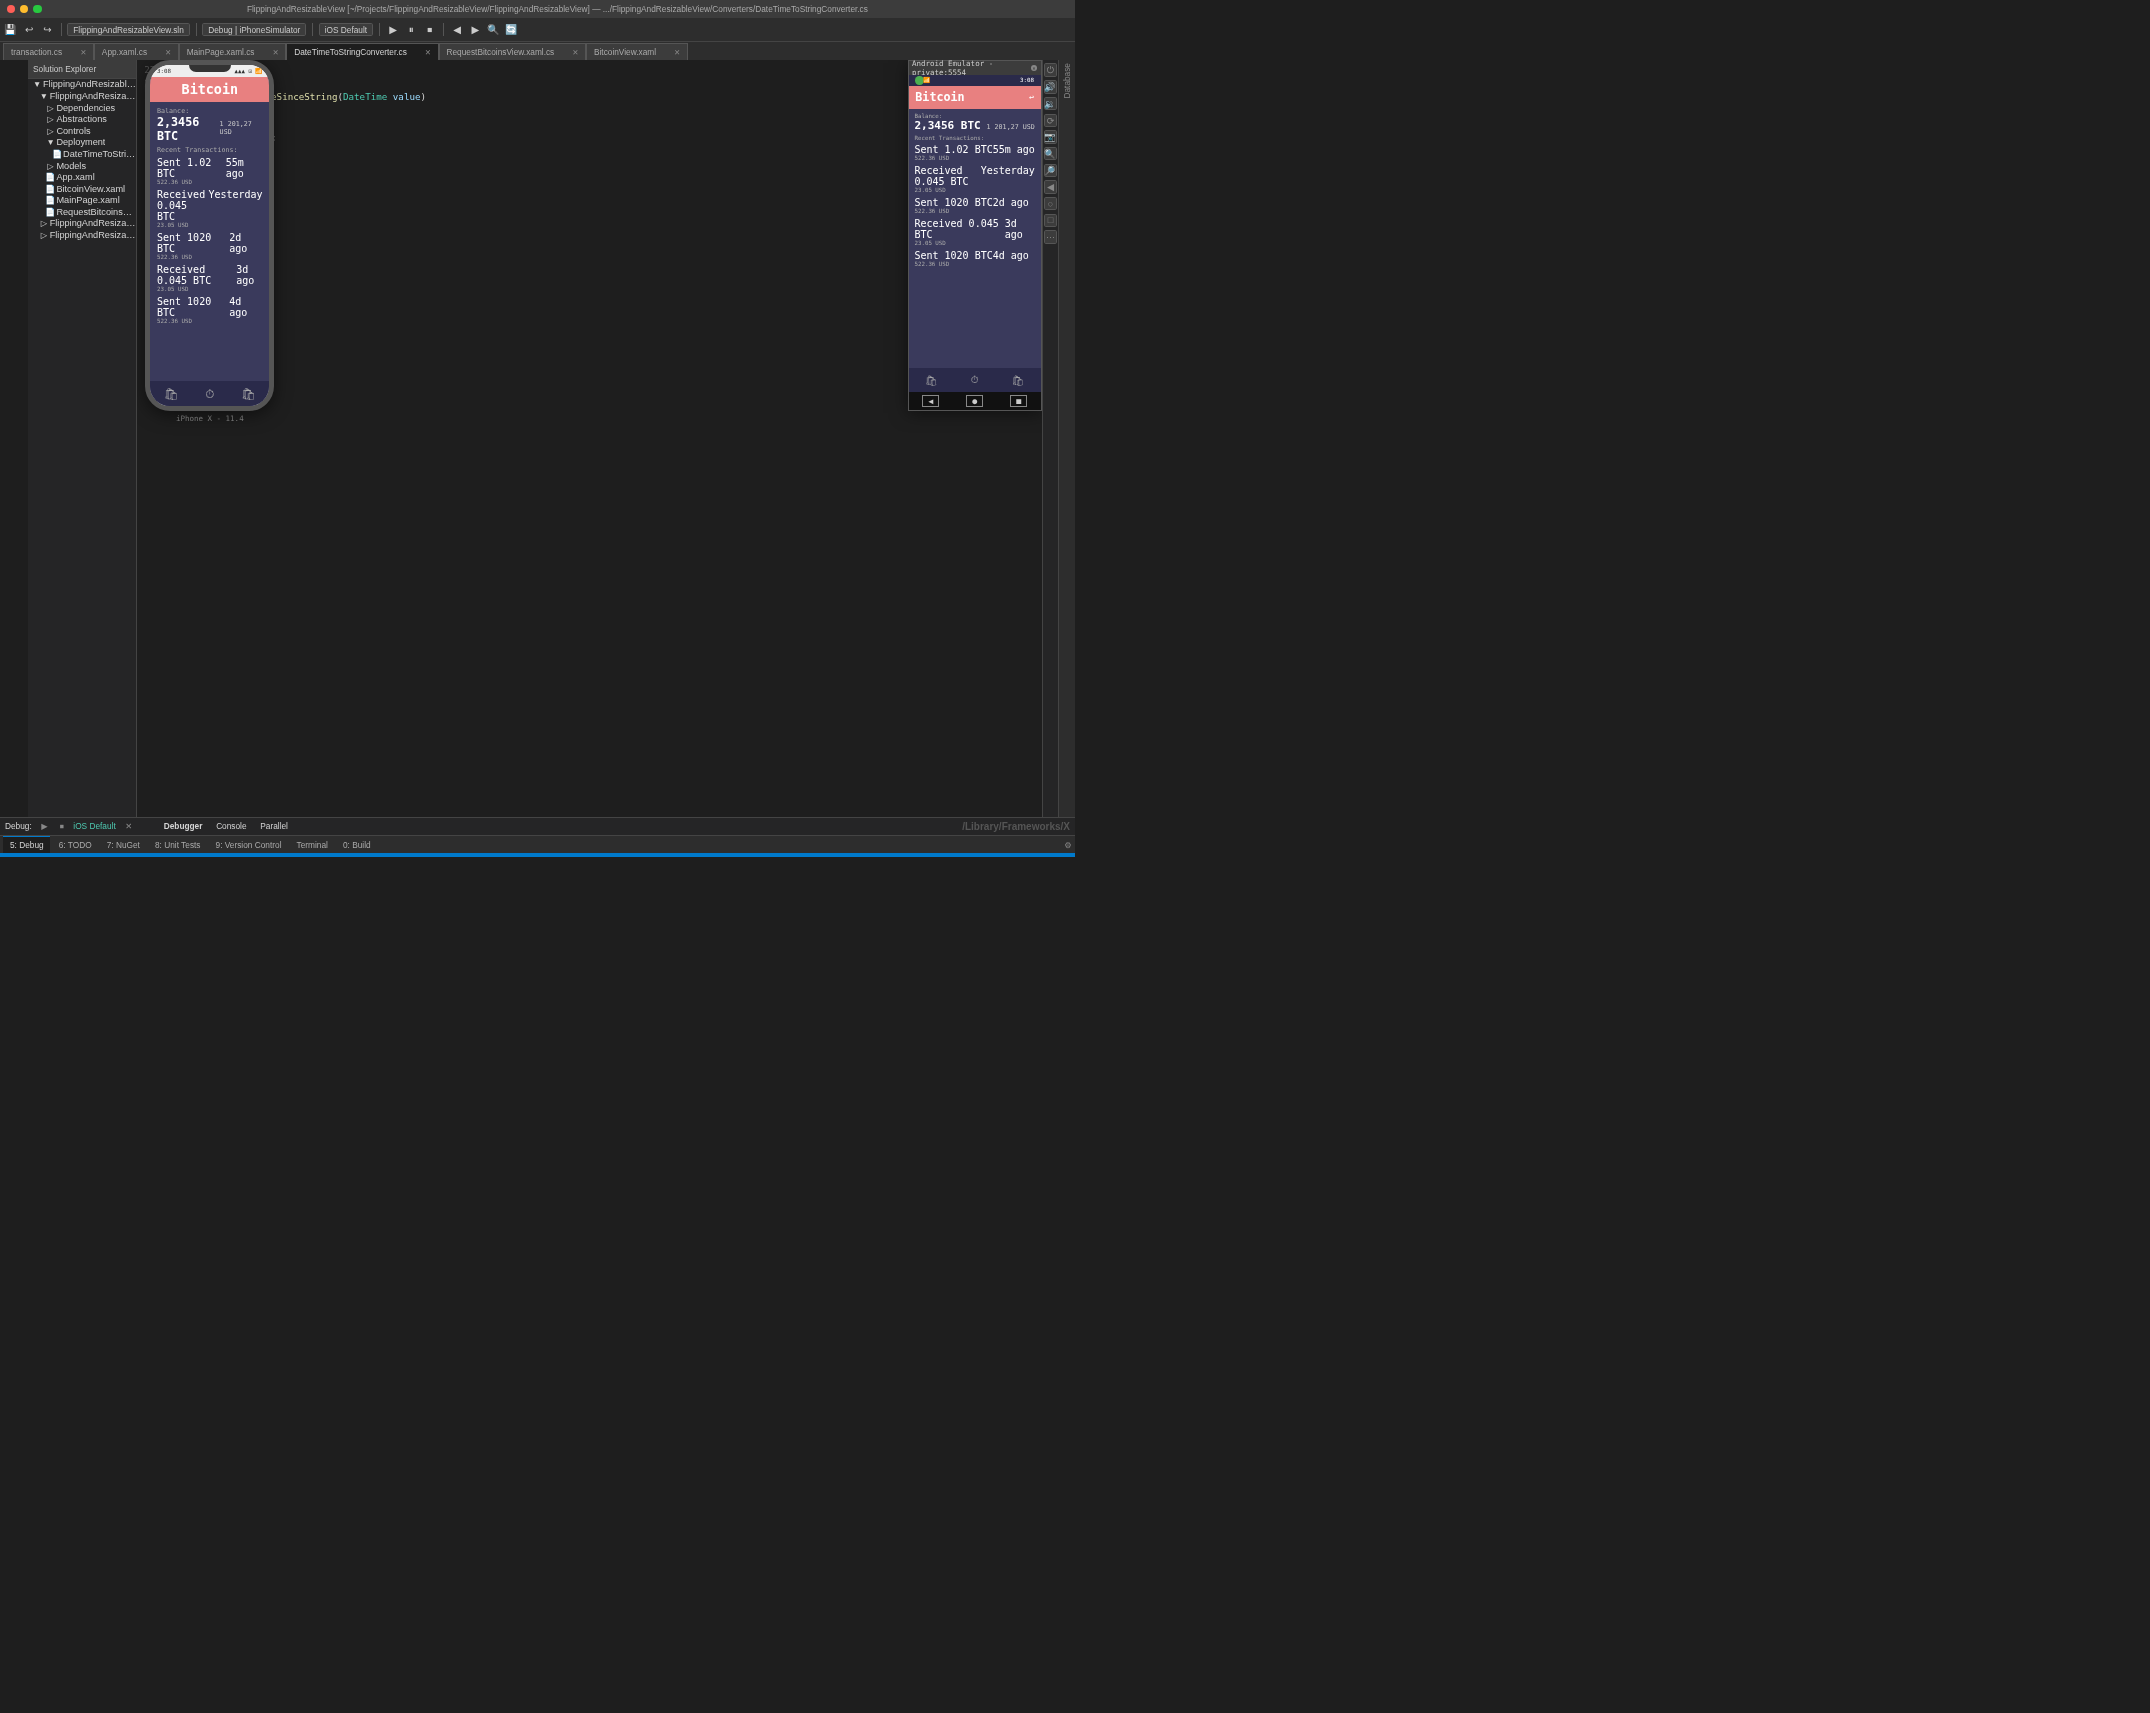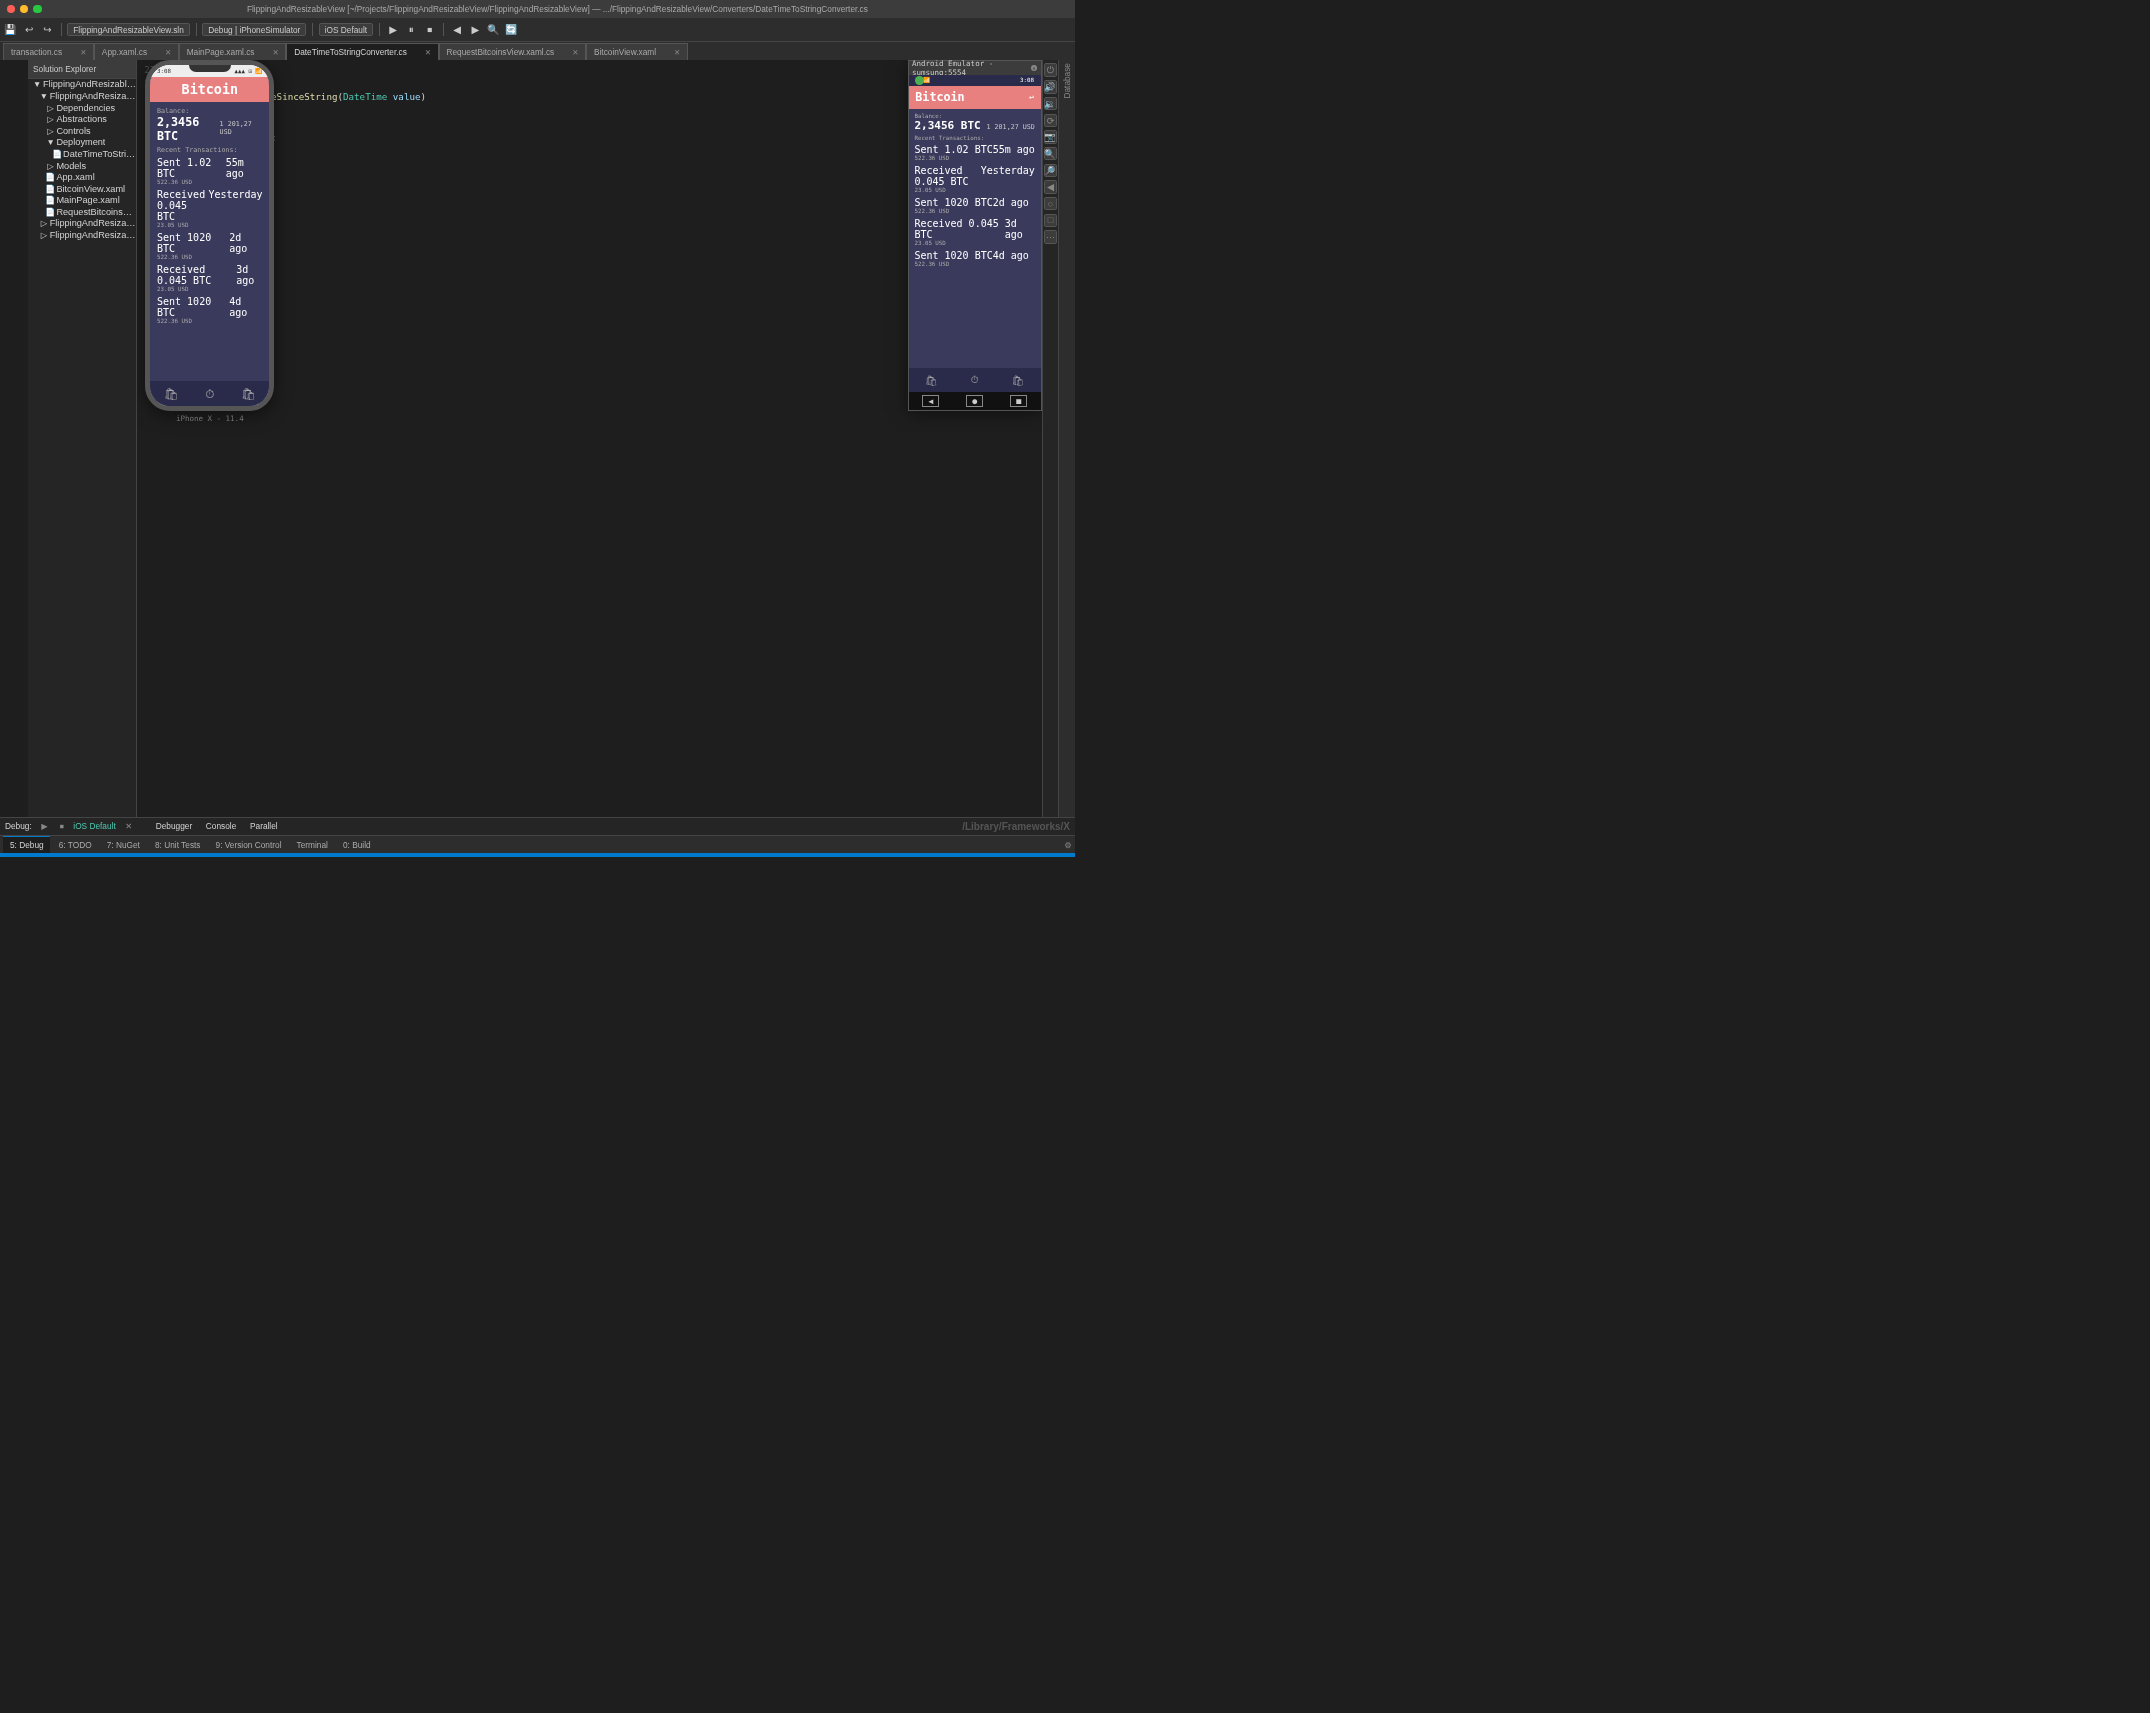--- a/index.html
+++ b/index.html
@@ -395,21 +395,21 @@
               <span class="ios-tab-icon">🛍</span>
             </div>
           </div>
         </div>
         <div style="text-align:center; font-size:7.5px; color:#888; margin-top:2.5px;">iPhone X - 11.4</div>
       </div>
 
       <div id="android-sim" style="pointer-events:all;">
         <div class="android-window">
           <div class="android-titlebar">
-            <span>Android Emulator - sumsung:5554</span>
+            <span>Android Emulator - private:5554</span>
             <div class="android-titlebar-btns">
               <div class="android-titlebar-btn">✕</div>
             </div>
           </div>
           <div class="android-status">
             <span style="width:8.3px;height:8.3px;border-radius:50%;background:#4caf50;display:inline-block;"></span>
             <span>📶</span>
             <span style="margin-left:auto;">3:08</span>
           </div>
           <div class="android-content">
@@ -496,21 +496,21 @@
   </div>
 
 </div>
 
 <div id="debug-bar">
   <span>Debug:</span>
   <button class="debug-btn">▶</button>
   <button class="debug-btn">⏹</button>
   <span style="color:#4ec9b0;">iOS Default</span>
   <button class="debug-btn">✕</button>
-  <span style="margin-left:14px;">Debugger</span>
+  <span style="margin-left:22px;font-weight:bold;">Debugger</span>
   <span style="margin-left:6.7px;">Console</span>
   <span style="margin-left:6.7px;">Parallel</span>
   <span style="margin-left: auto; font-size:10px; color:#555;font-weight:bold;">/Library/Frameworks/X</span>
 </div>
 
 <div id="bottom-tabs">
   <div class="bottom-tab active">
     <span>5: Debug</span>
   </div>
   <div class="bottom-tab">

